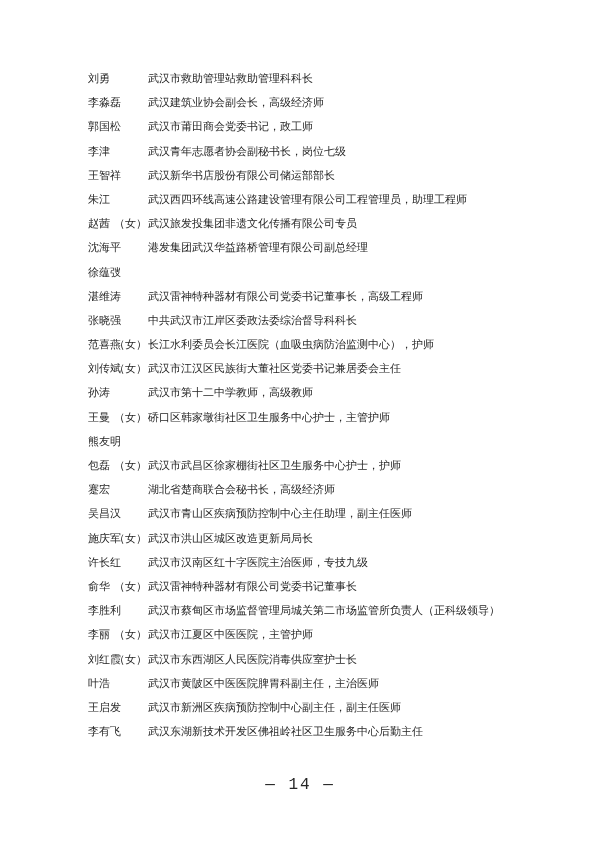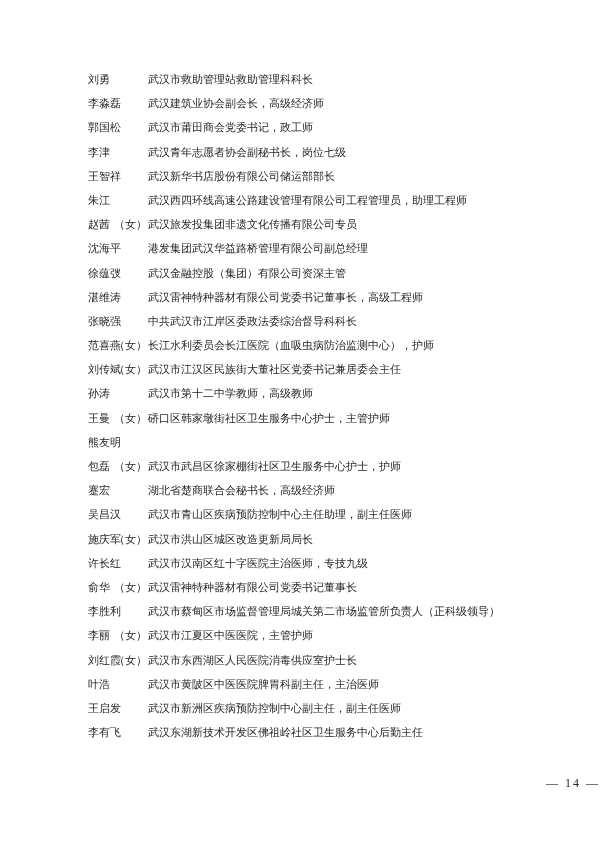--- a/index.html
+++ b/index.html
@@ -6,21 +6,21 @@
     margin: 0;
     padding: 0;
     background: #ffffff;
   }
   .page {
     position: relative;
     width: 600px;
     height: 848px;
     background: #ffffff;
     overflow: hidden;
-    font-family: Liberation Serif, serif;
+    font-family: Liberation Mono, monospace;
     color: #262626;
     border-radius: 20px;
   }
   .entry-list {
     position: absolute;
     top: 73px;
     left: 88px;
     width: 480px;
   }
   .entry-row {
@@ -42,22 +42,22 @@
     top: 0;
   }
   .entry-desc {
     display: inline-block;
   }
   .page-number {
     position: absolute;
     top: 776px;
     left: 0;
     width: 100%;
-    text-align: right;
-    font-size: 12px;
+    text-align: center;
+    font-size: 16px;
     letter-spacing: 2px;
     color: #262626;
   }
 </style>
 </head>
 <body>
 
 <div class="page">
 
   <div class="entry-list">
@@ -105,21 +105,20 @@
 
   <div class="entry-row">
     <span class="entry-name">沈海平</span>
     <span class="entry-gender"></span>
     <span class="entry-desc">港发集团武汉华益路桥管理有限公司副总经理</span>
   </div>
 
   <div class="entry-row">
     <span class="entry-name">徐蕴弢</span>
     <span class="entry-gender"></span>
-    <span class="entry-desc">武汉金融控股（集团）有限公司资深主管</span>
   </div>
 
   <div class="entry-row">
     <span class="entry-name">湛维涛</span>
     <span class="entry-gender"></span>
     <span class="entry-desc">武汉雷神特种器材有限公司党委书记董事长，高级工程师</span>
   </div>
 
   <div class="entry-row">
     <span class="entry-name">张晓强</span>

